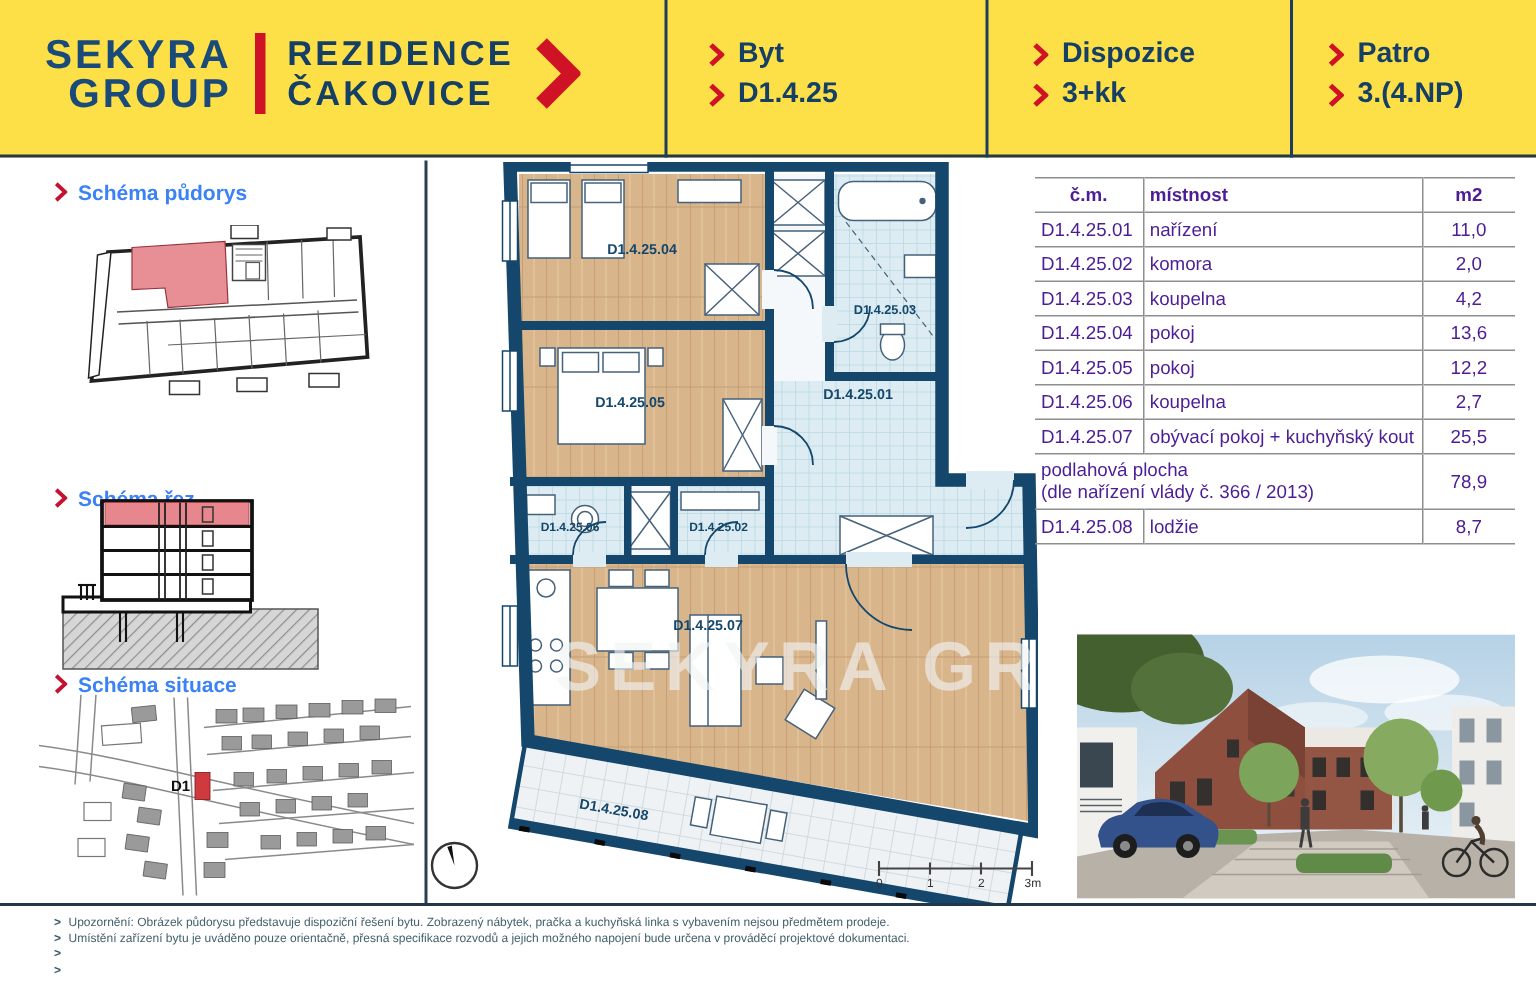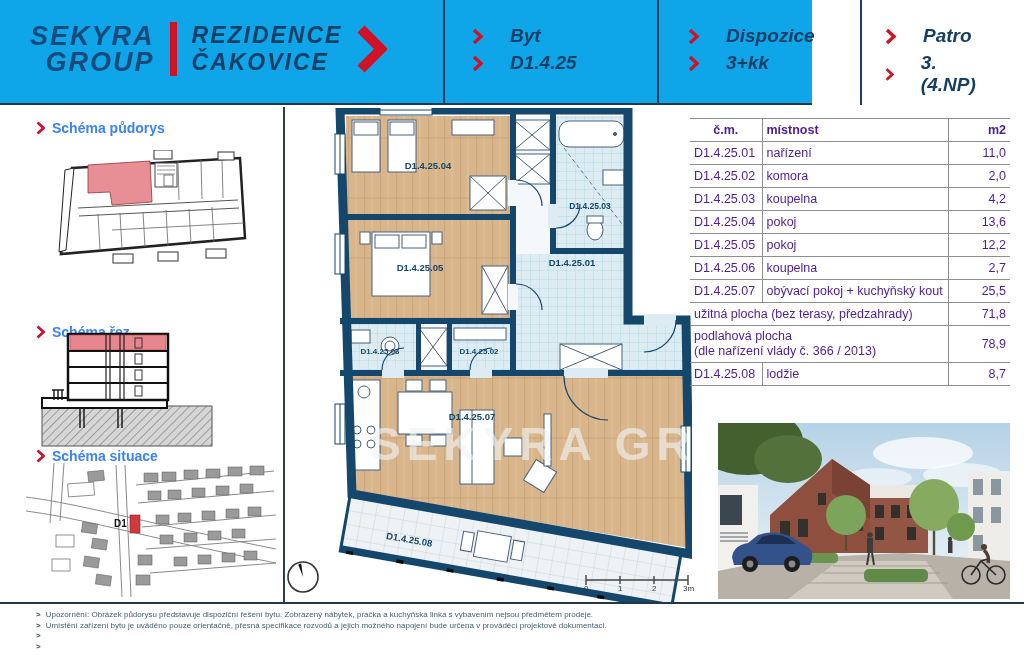--- a/index.html
+++ b/index.html
@@ -1,45 +1,45 @@
 <!DOCTYPE html>
 <html><head>
 <meta charset="utf-8">
 <style>
   * { margin:0; padding:0; box-sizing:border-box; }
   html,body { background:#fff; }
   body { font-family:"Liberation Sans", sans-serif; }
   #page { position:relative; width:1024px; height:655px; background:#fff; overflow:hidden; }
 
   
-  #header { position:absolute; left:0; top:0; width:812px; height:105px;
-            background:#0ea5e9; border-bottom:2px solid #22384a;font-style:italic; }
+  #header { position:absolute; left:0; top:0; width:1024px; height:105px;
+            background:#fde047; border-bottom:2px solid #22384a; }
   .hdr-divider { position:absolute; top:0; width:2px; height:105px; background:#1c3e5e; }
   #logo { position:absolute; left:30px; top:22px; display:flex; align-items:center; gap:15px; }
   .logo-names { text-align:right; color:#1a4a7a; font-weight:bold; font-size:27px;
                 line-height:26px; letter-spacing:2px; }
   .logo-redbar { width:7px; height:54px; background:#cf1226; }
   .logo-project { color:#163f66; font-weight:bold; font-size:23px; line-height:27px; letter-spacing:2px; }
   .hdr-info { position:absolute; top:25px; display:flex; flex-direction:column; gap:5px; }
-  .hdr-info-row { display:flex; align-items:center; gap:27px; color:#163f66;
+  .hdr-info-row { display:flex; align-items:center; gap:9px; color:#163f66;
                   font-weight:bold; font-size:19px; }
 
   
   #sidebar-divider { position:absolute; left:283px; top:107px; width:2px; height:495px; background:#2b3f4f; }
   .schema-label { position:absolute; display:flex; gap:7px; align-items:center;
                   color:#3b82f6; font-weight:bold; font-size:14px; }
 
   
   #roomtable { position:absolute; left:690px; top:118px; width:320px; border-collapse:collapse;
                font-size:12.5px; color:#4c1d95; }
   #roomtable td { border-top:1px solid #8e8e8e; height:23px; padding:0 4px; vertical-align:middle; }
   #roomtable tr.last td { border-bottom:1px solid #8e8e8e; }
   #roomtable td.c1 { width:72px; }
   #roomtable td.c2 { width:186px; border-left:1px solid #8e8e8e; }
-  #roomtable td.c3 { width:62px; border-left:1px solid #8e8e8e; text-align:right; }
+  #roomtable td.c3 { width:62px; border-left:1px solid #8e8e8e; text-align:center; }
   #roomtable td.nosep { border-left:none; }
   #roomtable tr.head td { font-weight:bold; }
   #roomtable tr.head td.c1 { text-align:center; }
   #roomtable .two-line { line-height:15px; padding:3px 4px; }
 
   
   #footer { position:absolute; left:0; top:602px; width:1024px; height:53px;
             background:#fff; border-top:2px solid #22384a; padding:6px 0 0 36px; }
   .note-line { display:flex; gap:5px; font-size:8px; line-height:10.5px; color:#44606d; }
   .note-chev { font-weight:bold; color:#35566b; }
@@ -493,24 +493,20 @@
       <td class="c1">D1.4.25.06</td>
       <td class="c2">koupelna</td>
       <td class="c3">2,7</td>
     </tr>
     <tr>
       <td class="c1">D1.4.25.07</td>
       <td class="c2">obývací pokoj + kuchyňský kout</td>
       <td class="c3">25,5</td>
     </tr>
     <tr>
-      <td class="c1 nosep" colspan="2">užitná plocha (bez terasy, předzahrady)</td>
-      <td class="c3">71,8</td>
-    </tr>
-    <tr>
       <td class="c1 nosep two-line" colspan="2">
         <div>podlahová plocha</div>
         <div>(dle nařízení vlády č. 366 / 2013)</div>
       </td>
       <td class="c3">78,9</td>
     </tr>
     <tr class="last">
       <td class="c1">D1.4.25.08</td>
       <td class="c2">lodžie</td>
       <td class="c3">8,7</td>

